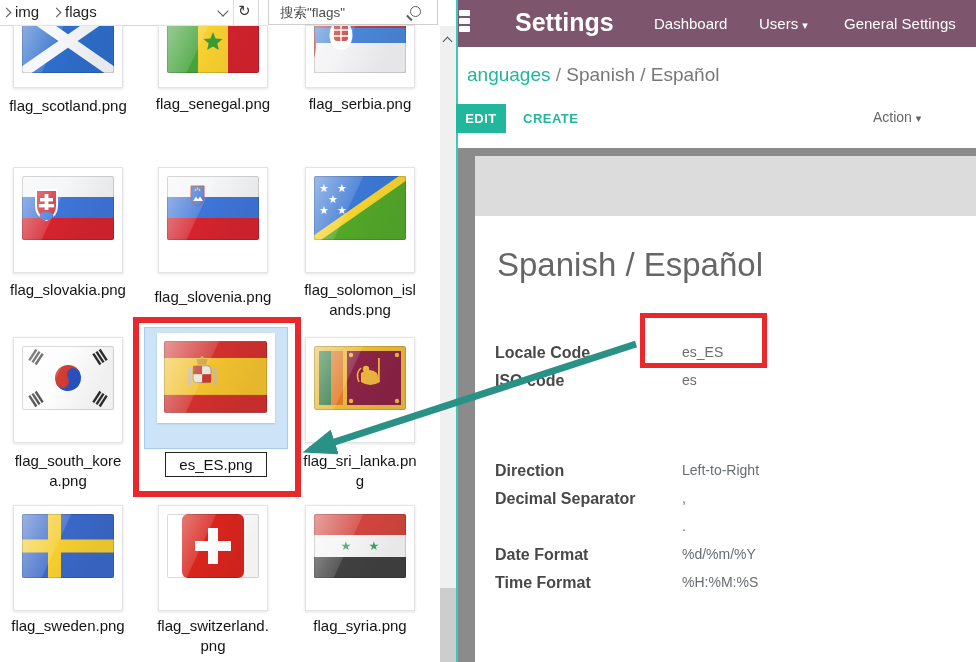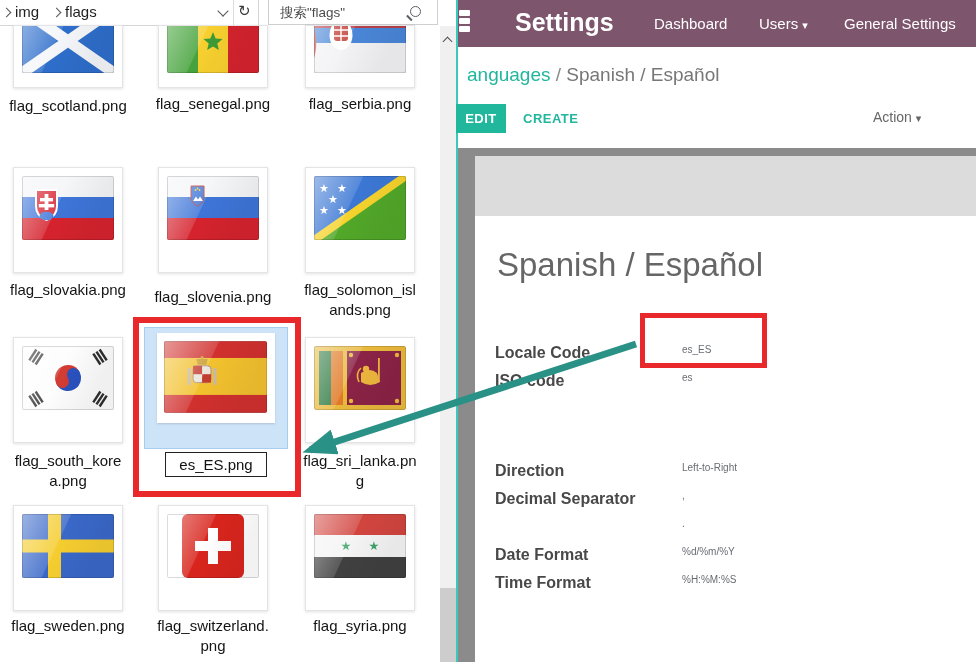--- a/index.html
+++ b/index.html
@@ -53,21 +53,21 @@
   .btn-create{position:absolute;left:67px;top:111px;font-size:13px;font-weight:bold;letter-spacing:.5px;color:#20b79c;}
   .btn-action{position:absolute;left:417px;top:109px;font-size:14px;color:#666;}
   .o-darkbar{position:absolute;left:2px;right:0;top:148px;height:8px;background:#8b8b8b;}
   .o-darkstrip{position:absolute;left:2px;top:148px;width:17px;bottom:0;background:#8b8b8b;}
   .o-grayband{position:absolute;left:19px;right:0;top:156px;height:60px;background:#dcdcdc;}
   .o-sheet{position:absolute;left:19px;right:0;top:216px;bottom:0;background:#fff;}
   .sheet-title{position:absolute;left:22px;top:30px;font-size:33px;color:#666;}
   .fgroup{position:absolute;left:0;right:0;}
   .frow{position:relative;height:28px;}
   .flabel{position:absolute;left:20px;top:4px;font-size:16px;font-weight:bold;color:#484848;white-space:nowrap;}
-  .fvalue{position:absolute;left:207px;top:4px;font-size:10px;color:#686d73;white-space:nowrap;}
+  .fvalue{position:absolute;left:207px;top:4px;font-size:14px;color:#686d73;white-space:nowrap;}
   .cbox{position:absolute;left:207px;top:2px;width:16px;height:16px;border:1px solid #d4d4d4;background:#fcfcfc;
         font-size:13px;font-weight:bold;color:#9a9a9a;text-align:center;line-height:16px;}
   
   #anno{position:absolute;left:0;top:0;width:976px;height:662px;pointer-events:none;z-index:60;}
   .redbox{position:absolute;border-style:solid;box-sizing:border-box;}
   #arrowsvg{position:absolute;left:0;top:0;}
 </style>
 </head>
 <body>
 

